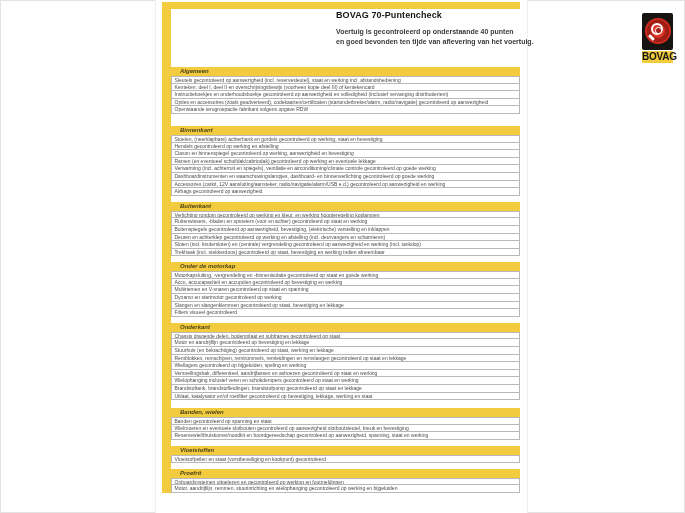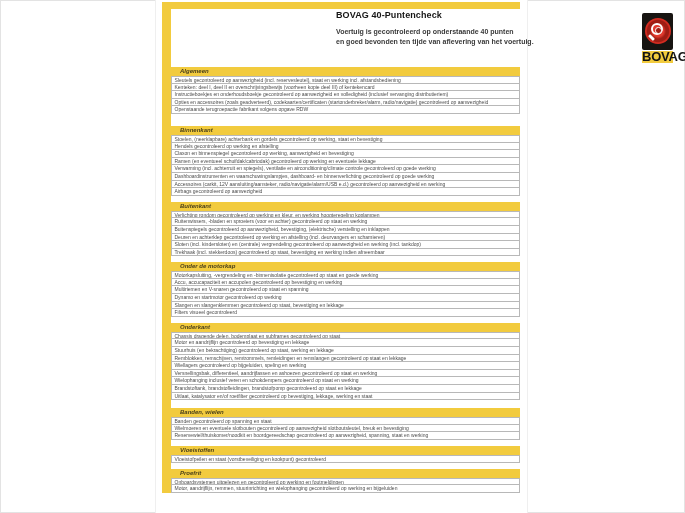--- a/index.html
+++ b/index.html
@@ -45,21 +45,21 @@
   .glass-handle{
     position:absolute;left:5.5px;top:23px;width:7px;height:3px;background:#ffffff;
     border-radius:1px;transform:rotate(45deg);
   }
   .wheel-hub{
     position:absolute;left:13px;top:14px;width:4.5px;height:4.5px;border-radius:50%;
     background:#9e1d14;border:1px solid #ffffff;box-sizing:content-box;
   }
   .logo-band{
     margin-top:1px;height:12px;background:var(--yellow);color:#141414;font-weight:bold;
-    font-size:13px;line-height:12.5px;text-align:center;letter-spacing:-0.2px;
+    font-size:10px;line-height:12.5px;text-align:center;letter-spacing:-0.2px;
   }
   
   .sections{position:absolute;left:162px;top:67px;width:358px;}
   .section{margin-bottom:6px;}
   .section:nth-child(1){margin-bottom:12px;}
   .section:nth-child(5){margin-bottom:8px;}
   .sec-header{
     height:9px;background:var(--yellow);color:var(--header-text);
     font-size:6px;font-weight:bold;font-style:italic;line-height:9.5px;
     padding-left:18px;box-sizing:border-box;white-space:nowrap;
@@ -71,21 +71,21 @@
     padding-left:2.5px;overflow:hidden;white-space:nowrap;
   }
   .rows .row:first-child{border-top:1px solid var(--row-border);}
 </style>
 </head>
 <body>
 
 <div class="canvas-frame"></div>
 
 <div class="sheet">
-  <div class="doc-title">BOVAG 40-Puntencheck</div>
+  <div class="doc-title">BOVAG 70-Puntencheck</div>
   <div class="doc-subtitle">
     <span>Voertuig is gecontroleerd op onderstaande 40 punten</span>
     <span>en goed bevonden ten tijde van aflevering van het voertuig.</span>
   </div>
 
   <div class="logo">
     <div class="logo-mark">
       <div class="wheel"></div>
       <div class="glass-ring"></div>
       <div class="glass-handle"></div>

